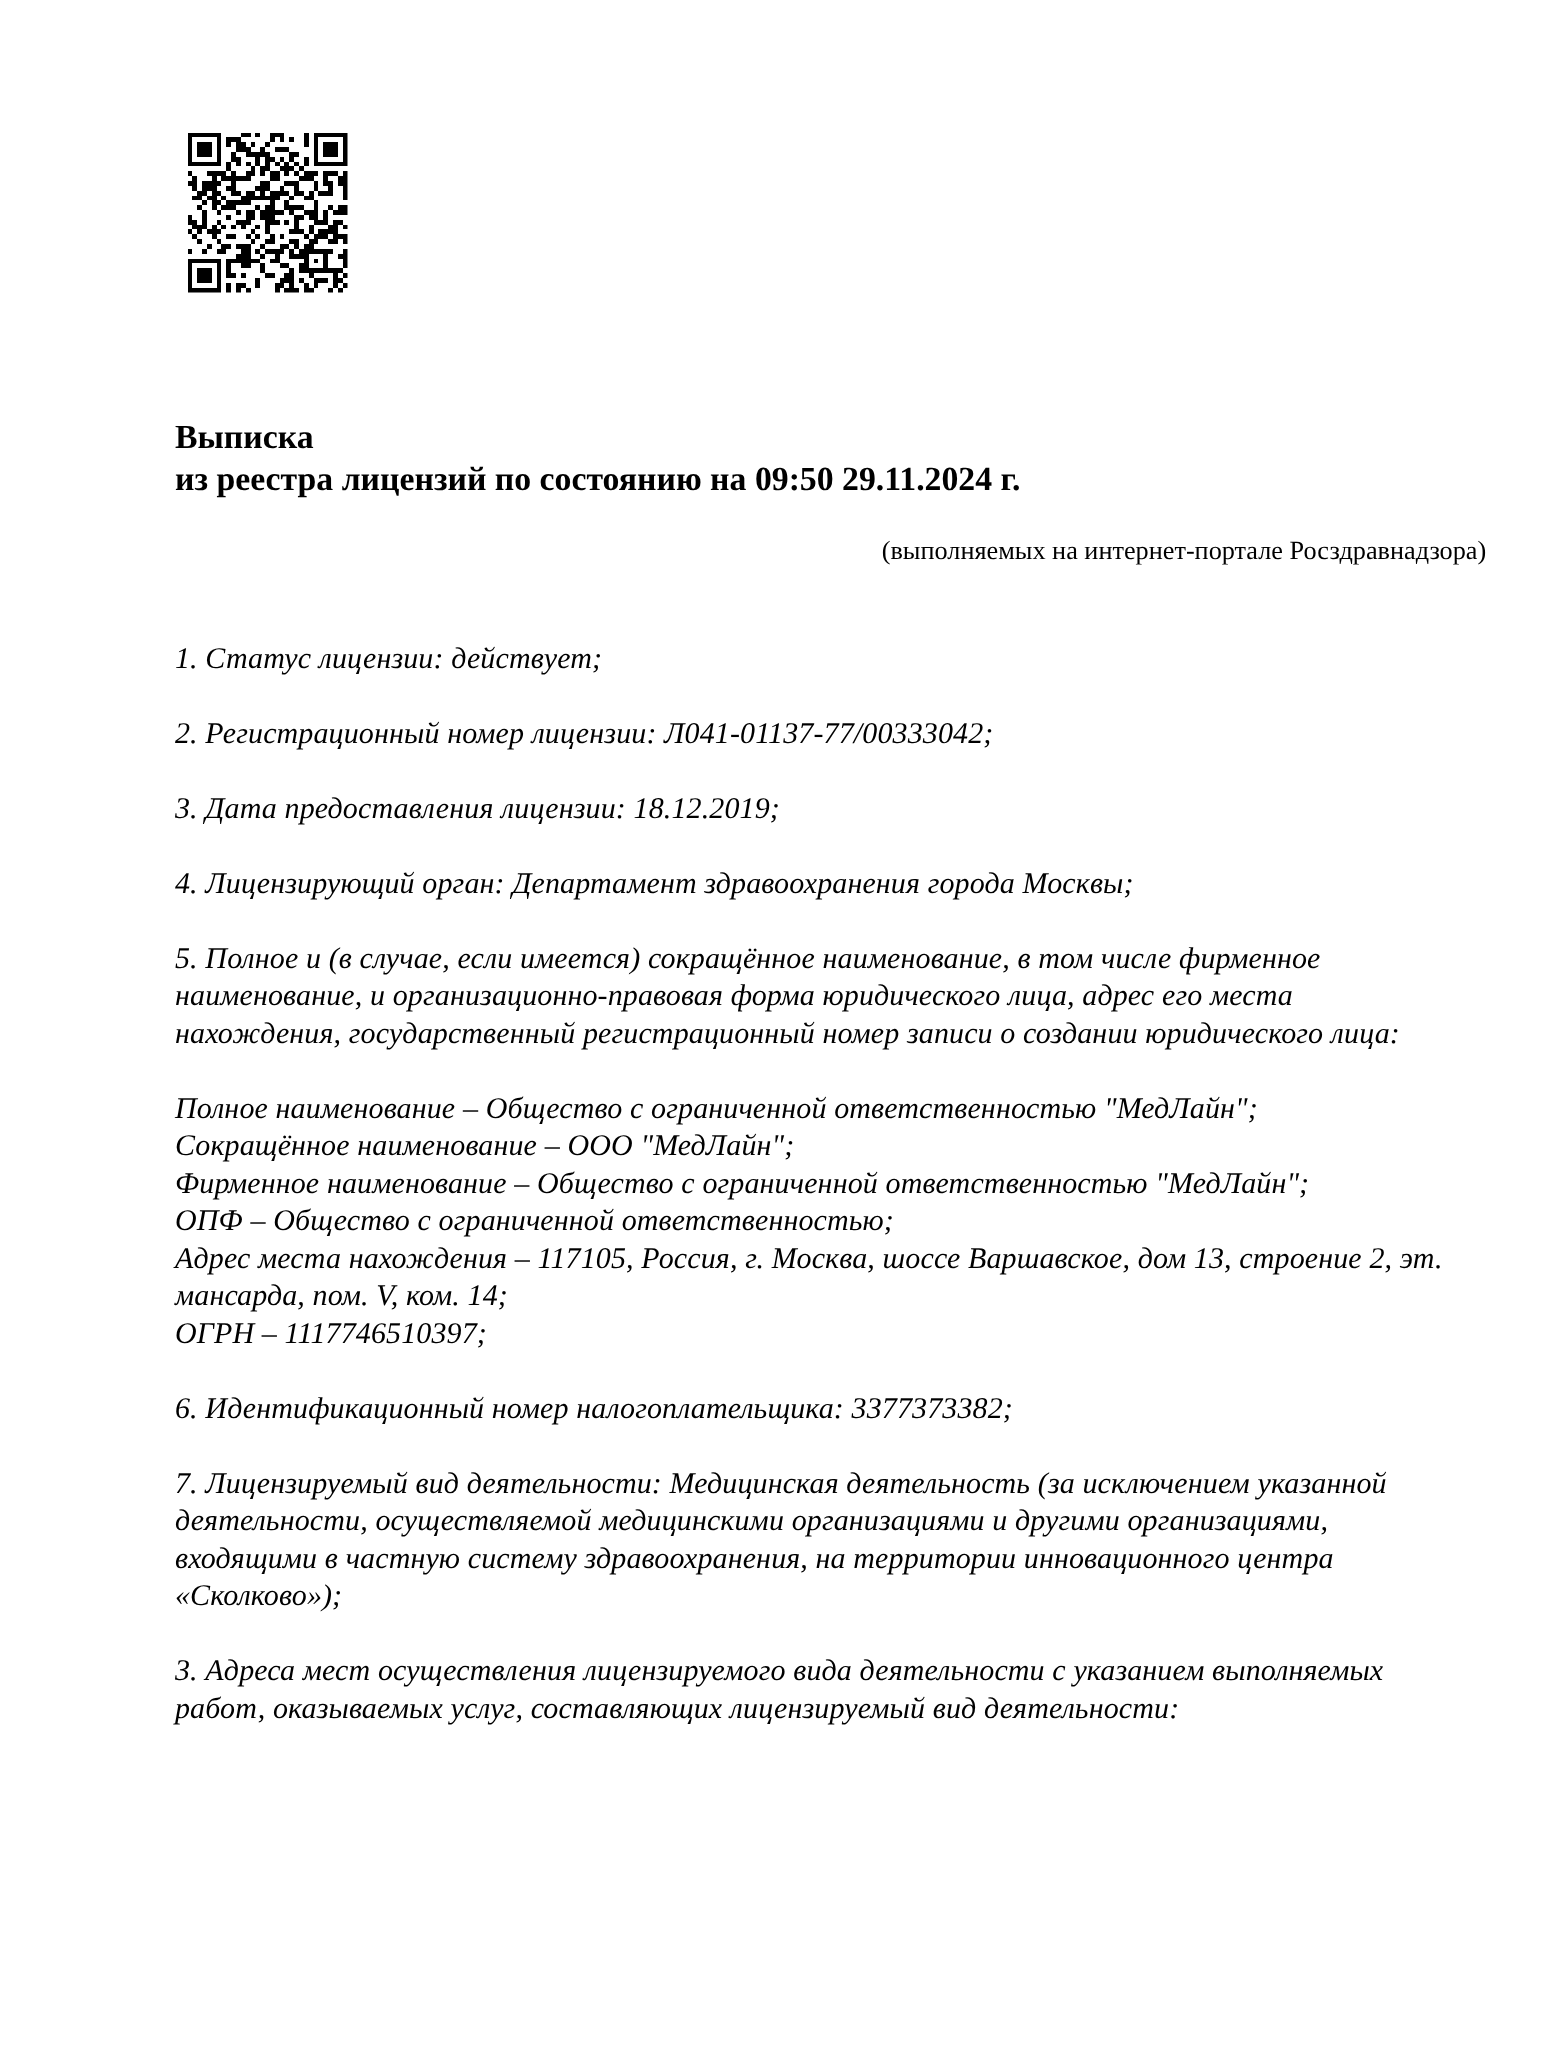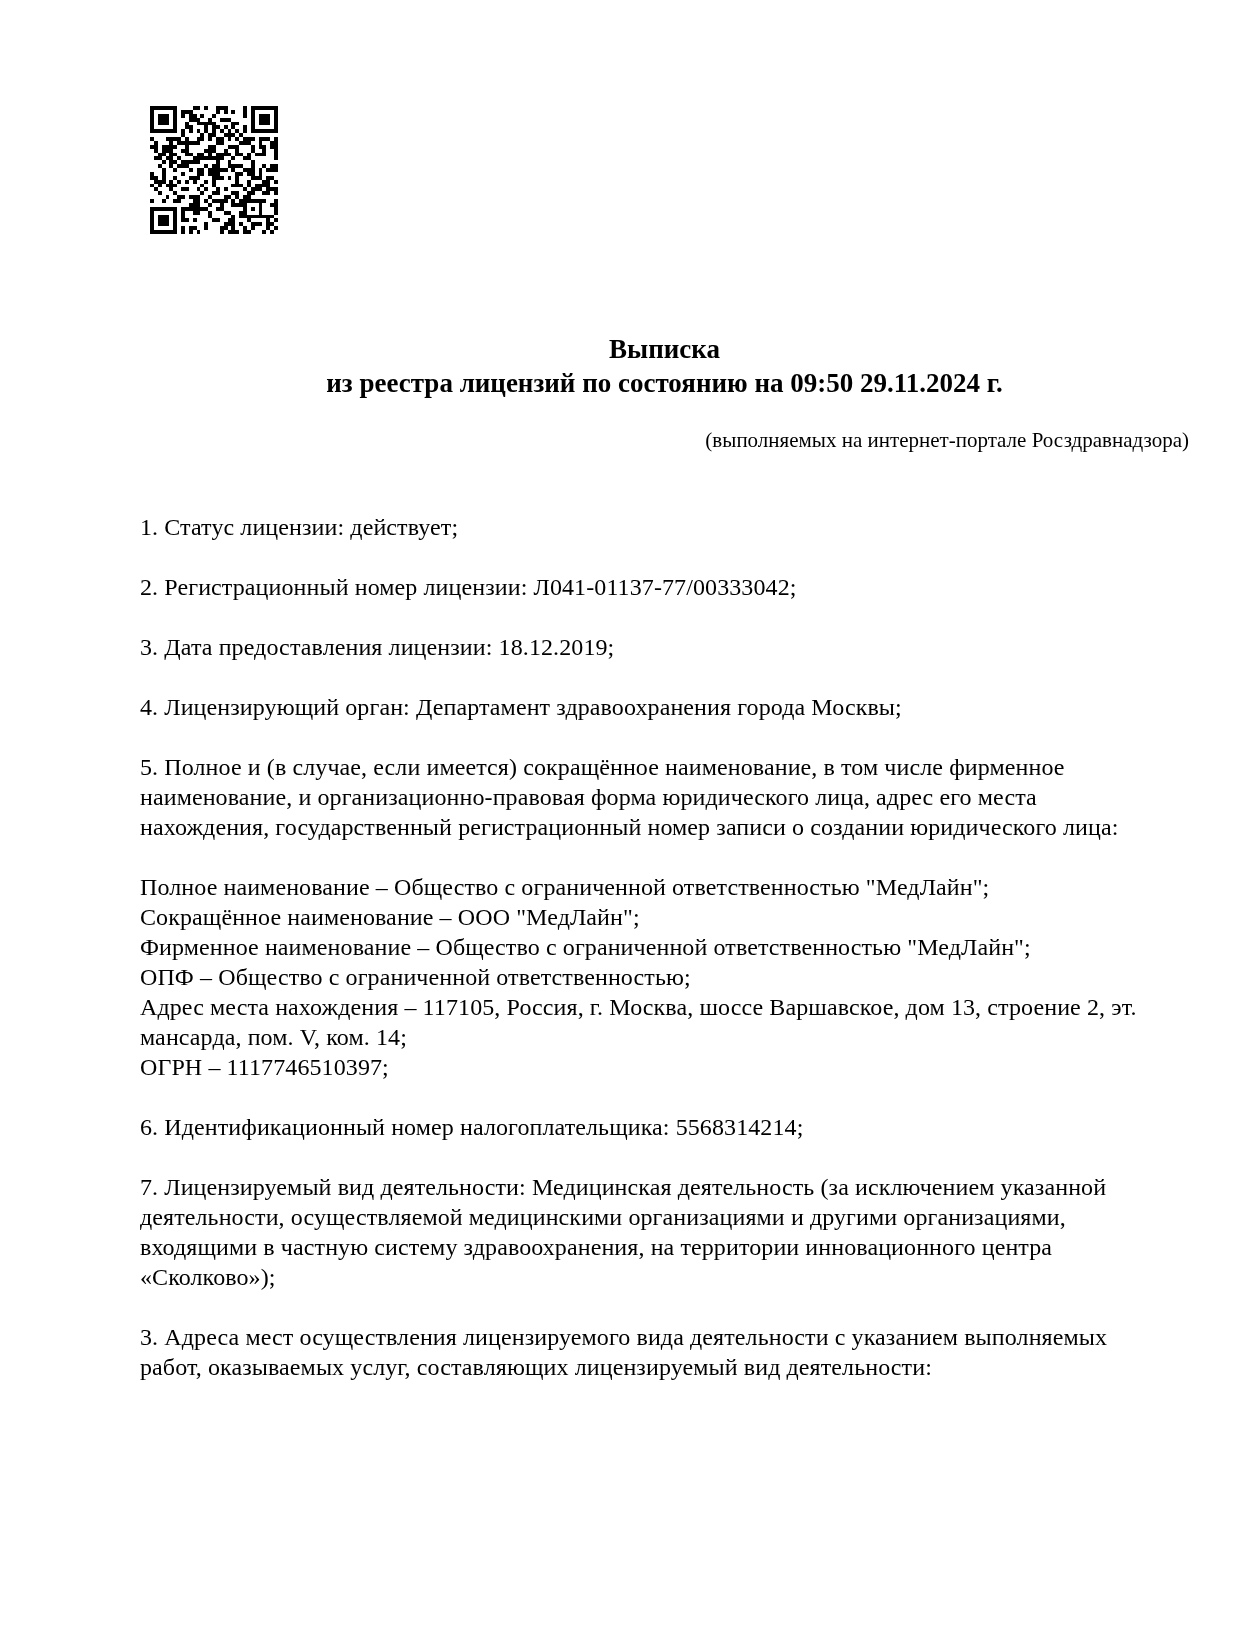--- a/index.html
+++ b/index.html
@@ -22,21 +22,20 @@
     top: 106px;
     width: 128px;
     height: 128px;
   }
   .qr svg { display: block; shape-rendering: crispEdges; }
   .header {
     position: absolute;
     left: 140px;
     top: 332px;
     width: 1049px;
-    text-align: center;
     font-weight: bold;
     font-size: 27px;
     line-height: 34px;
   }
   .note {
     position: absolute;
     left: 140px;
     top: 427px;
     width: 1049px;
     text-align: right;
@@ -48,20 +47,21 @@
     left: 140px;
     top: 512px;
     width: 1060px;
     font-size: 24px;
     line-height: 30px;
   }
   .doc-body p {
     margin: 0 0 30px 0;
     white-space: pre;          
     letter-spacing: 0.1px;
+    font-style: italic;
   }
 </style>
 </head>
 <body>
 
 <div class="page">
 
   <div class="qr" id="qr-holder">
       <svg viewBox="0 0 33 33" width="128" height="128">
         <rect width="33" height="33" fill="#ffffff"></rect>
@@ -598,21 +598,21 @@
     <p>5. Полное и (в случае, если имеется) сокращённое наименование, в том числе фирменное
 наименование, и организационно-правовая форма юридического лица, адрес его места
 нахождения, государственный регистрационный номер записи о создании юридического лица:</p>
     <p>Полное наименование – Общество с ограниченной ответственностью "МедЛайн";
 Сокращённое наименование – ООО "МедЛайн";
 Фирменное наименование – Общество с ограниченной ответственностью "МедЛайн";
 ОПФ – Общество с ограниченной ответственностью;
 Адрес места нахождения – 117105, Россия, г. Москва, шоссе Варшавское, дом 13, строение 2, эт.
 мансарда, пом. V, ком. 14;
 ОГРН – 1117746510397;</p>
-    <p>6. Идентификационный номер налогоплательщика: 5568314214;</p>
+    <p>6. Идентификационный номер налогоплательщика: 3377373382;</p>
     <p>7. Лицензируемый вид деятельности: Медицинская деятельность (за исключением указанной
 деятельности, осуществляемой медицинскими организациями и другими организациями,
 входящими в частную систему здравоохранения, на территории инновационного центра
 «Сколково»);</p>
     <p>3. Адреса мест осуществления лицензируемого вида деятельности с указанием выполняемых
 работ, оказываемых услуг, составляющих лицензируемый вид деятельности:</p>
   </div>
 
 </div>
 

